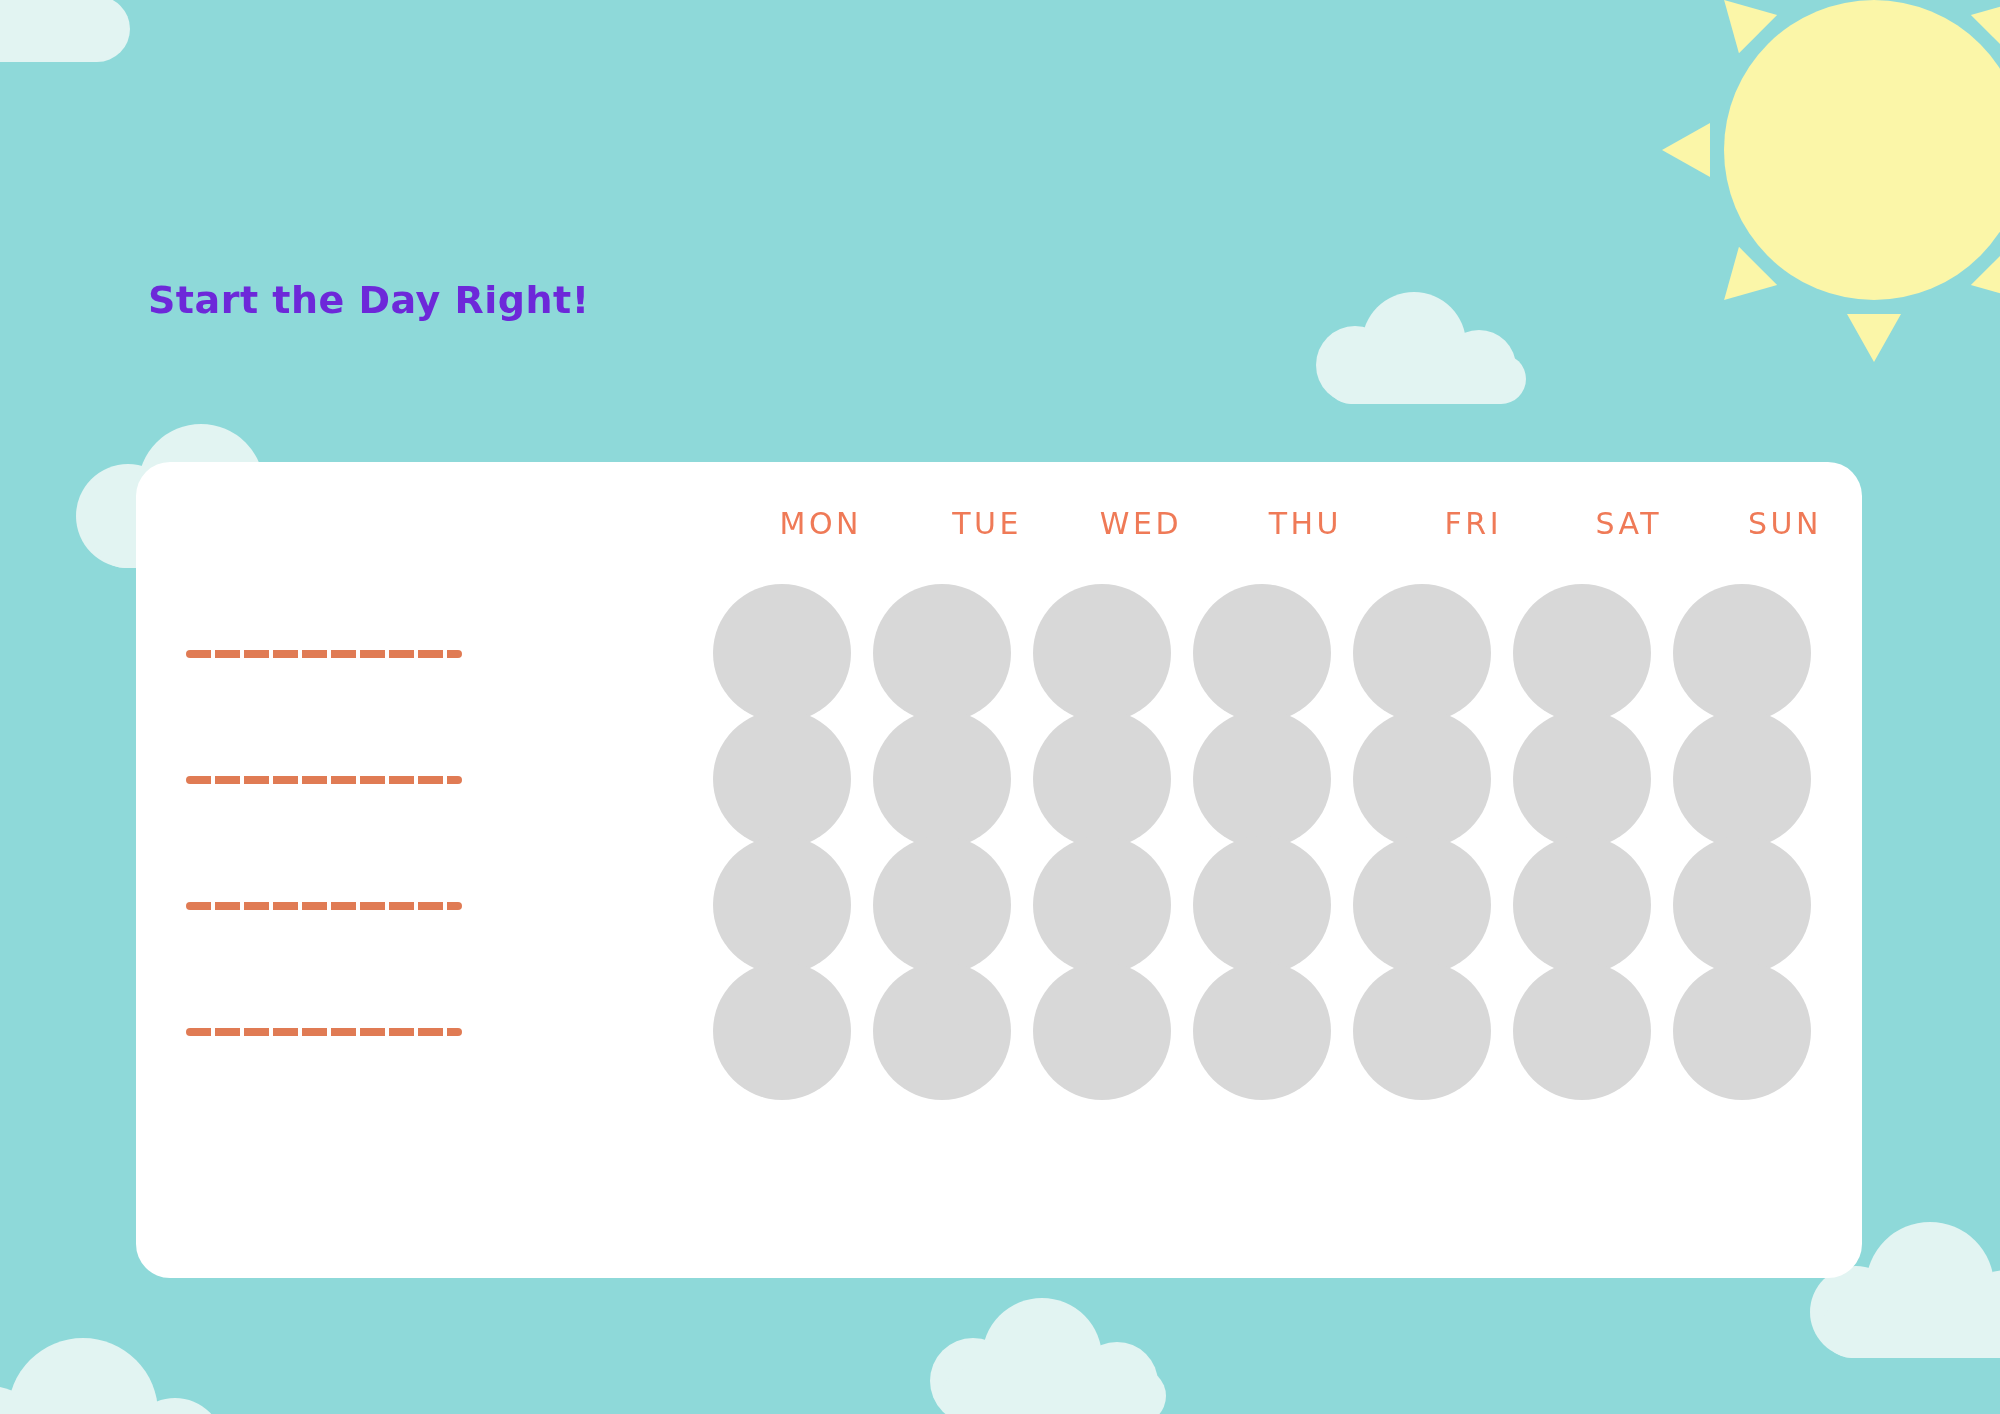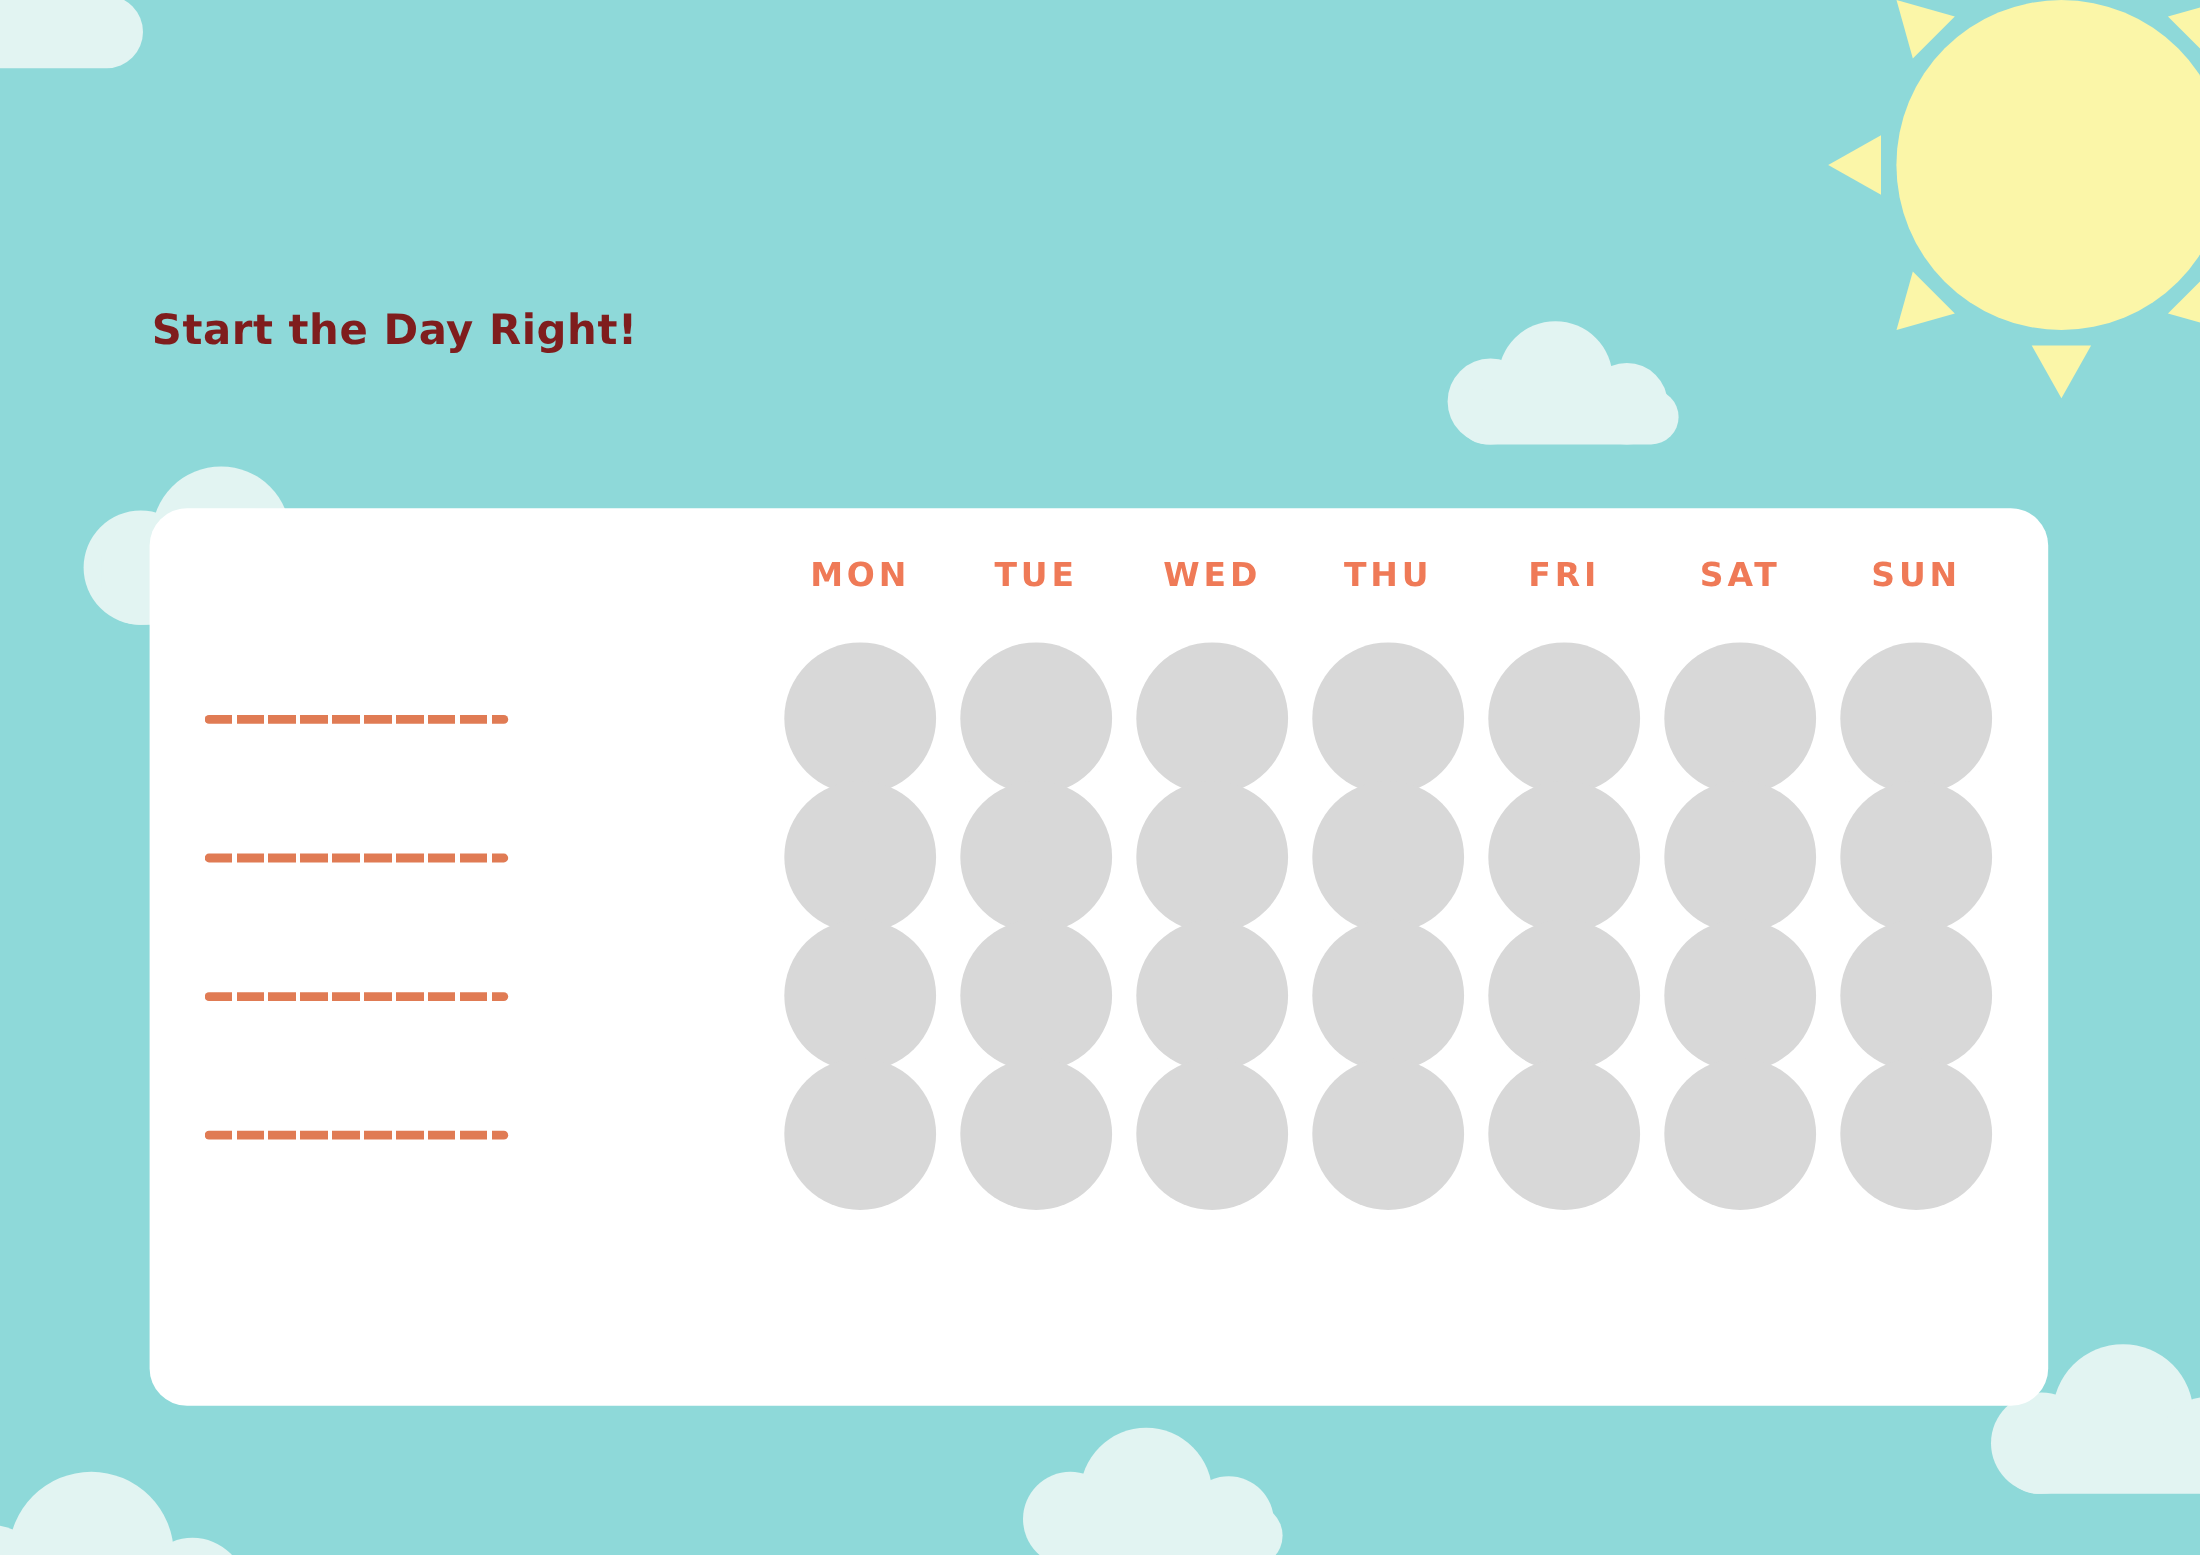--- a/index.html
+++ b/index.html
@@ -47,24 +47,24 @@
   }
 
   #day-header-row {
     position:absolute;
     left:566px; top:32px;
     width:1120px; height:60px;
     display:flex;
   }
   .day-header {
     flex:0 0 160px;
-    text-align:center;
+    text-align:right;
     color:#ef7a57;
     font-size:30px;
-    font-weight:bold;
+    font-weight:normal;
     letter-spacing:3.5px;
     line-height:60px;
     font-family:"DejaVu Sans", sans-serif;
   }
 
   #chore-rows { position:absolute; left:0; top:0; width:100%; height:100%; }
   .chore-row {
     position:absolute;
     left:0;
     width:100%;
@@ -107,22 +107,22 @@
     color:#ffffff;
     font-size:92px;
     font-weight:bold;
     letter-spacing:2px;
     font-family:"DejaVu Sans", sans-serif;
     white-space:nowrap;
     z-index:4;
   }
   #page-subtitle {
     position:absolute;
-    left:138px; top:278px;
-    color:#7f1d1d;
+    left:148px; top:278px;
+    color:#6d28d9;
     font-size:38px;
     font-weight:bold;
     letter-spacing:0.5px;
     font-family:"DejaVu Sans", sans-serif;
     white-space:nowrap;
     z-index:4;
   }
 </style>
 </head>
 <body>

